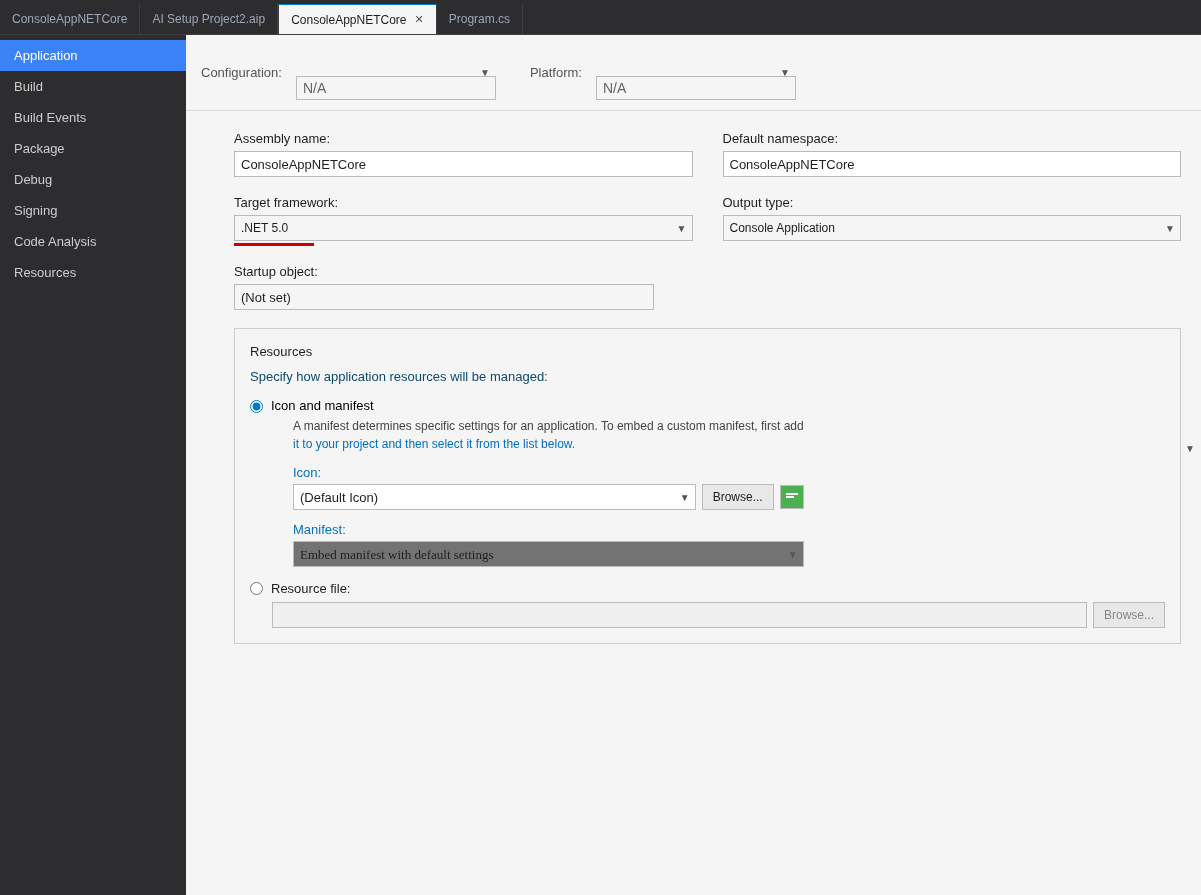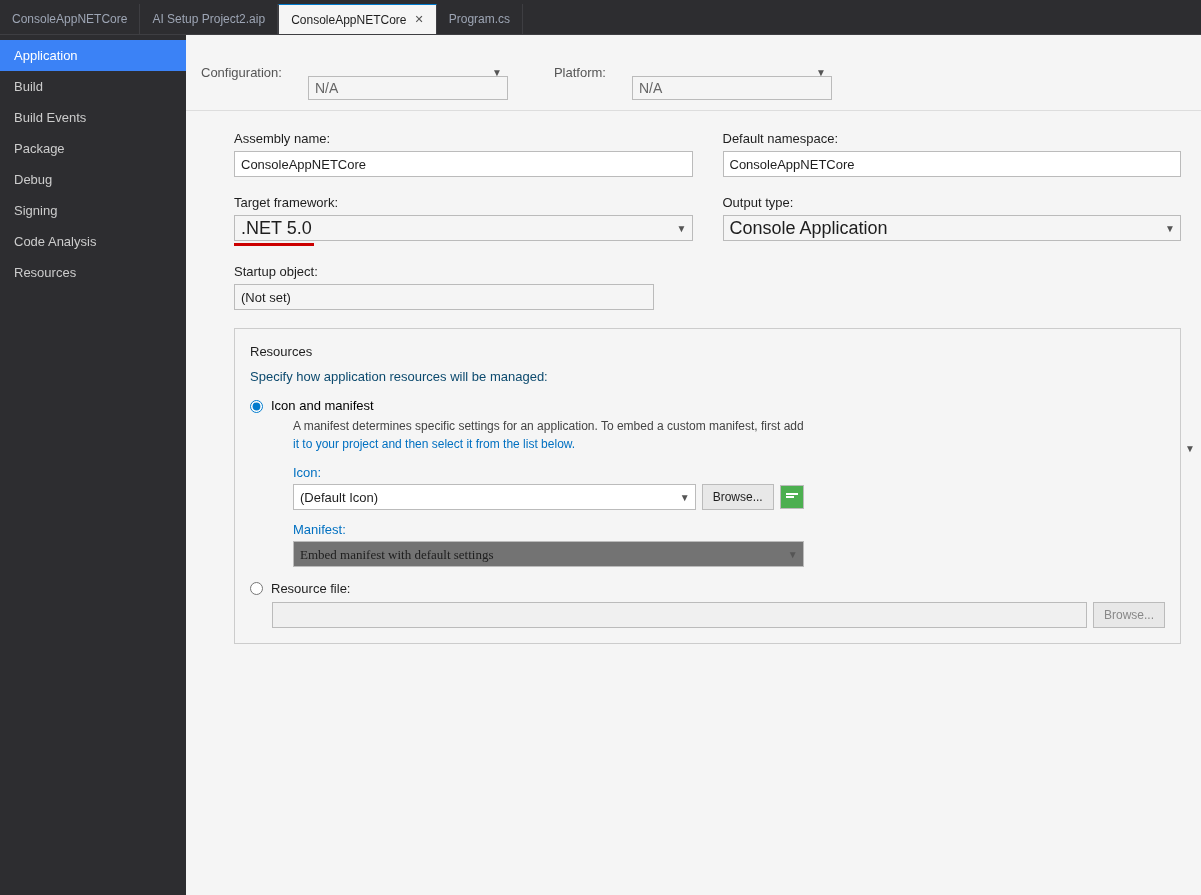--- a/index.html
+++ b/index.html
@@ -76,21 +76,21 @@
       padding: 0;
     }
 
     
     .config-bar {
       display: flex;
       align-items: center;
       padding: 10px 15px;
       background: #f5f5f5;
       border-bottom: 1px solid #ddd;
-      gap: 26px;
+      gap: 14px;
     }
     .config-bar label {
       color: #555;
       font-size: 13px;
     }
     .select-wrapper {
       position: relative;
       display: inline-flex;
       align-items: center;
     }
@@ -156,21 +156,21 @@
       margin-bottom: 5px;
     }
     .form-group-select .sel-wrap {
       position: relative;
     }
     .form-group-select .sel-wrap select {
       width: 100%;
       height: 26px;
       border: 1px solid #bbb;
       background: #f5f5f5;
-      font-size: 18px;
+      font-size: 12px;
       padding: 0 24px 0 6px;
       appearance: none;
       color: #1e1e1e;
       cursor: pointer;
     }
     .form-group-select .sel-wrap .chev {
       position: absolute;
       right: 6px;
       top: 50%;
       transform: translateY(-50%);

